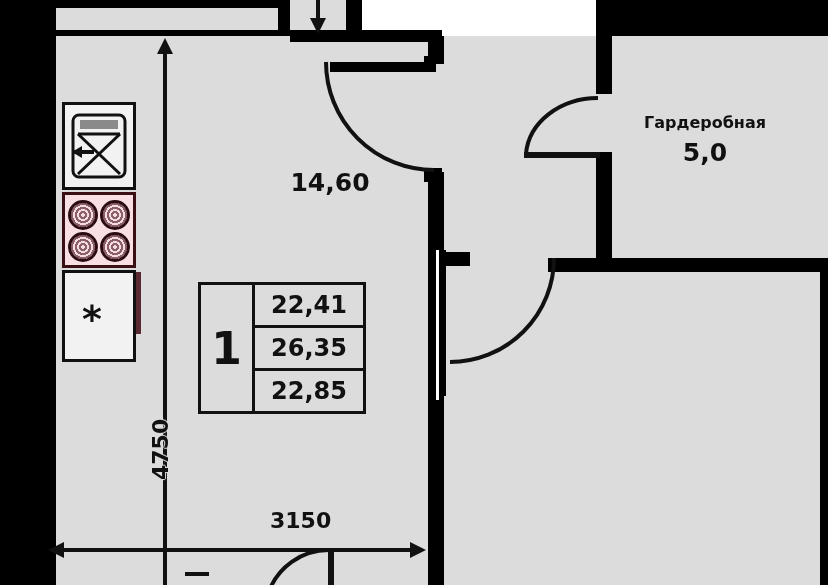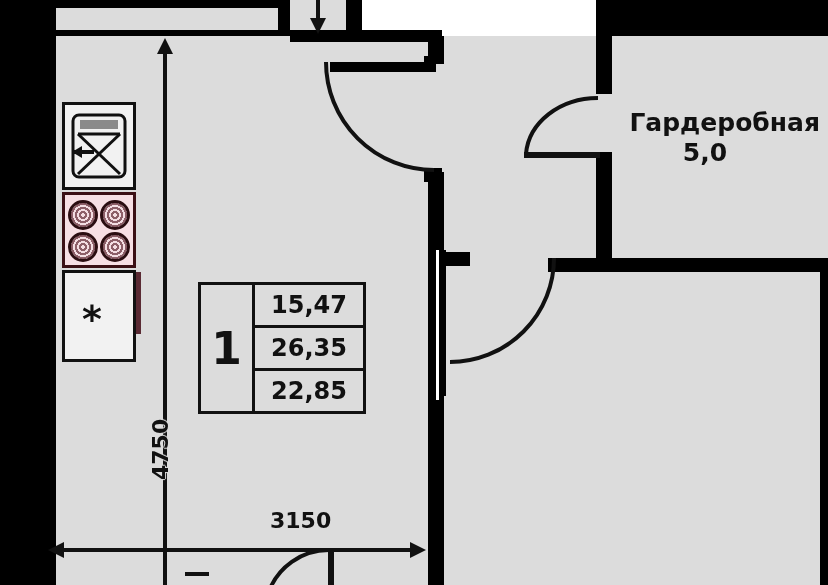--- a/index.html
+++ b/index.html
@@ -41,21 +41,21 @@
     color:#111;
     text-align:center;
     font-family:"DejaVu Sans",sans-serif;
     font-weight:bold;
     white-space:nowrap;
     text-shadow:
       1px 0 1px #dcdcdc,-1px 0 1px #dcdcdc,
       0 1px 1px #dcdcdc,0 -1px 1px #dcdcdc,
       1px 1px 1px #dcdcdc,-1px -1px 1px #dcdcdc;
   }
-  .lbl .name{font-size:25px;line-height:30px;text-align:right;}
+  .lbl .name{font-size:16px;line-height:30px;}
   .lbl .area{font-size:25px;line-height:30px;}
   
   .dimtxt{
     position:absolute;z-index:9;
     font-family:"DejaVu Sans",sans-serif;
     font-weight:bold;font-size:22px;color:#111;
     text-shadow:1px 0 1px #dcdcdc,-1px 0 1px #dcdcdc,0 1px 1px #dcdcdc,0 -1px 1px #dcdcdc;
   }
   .dimtxt.vert{transform:rotate(-90deg);transform-origin:left top;}
   .dimline{position:absolute;background:#111;z-index:8;}
@@ -191,32 +191,33 @@
   <div class="burner" style="left:100px;top:200px;width:30px;height:30px;"></div>
   <div class="burner" style="left:68px;top:232px;width:30px;height:30px;"></div>
   <div class="burner" style="left:100px;top:232px;width:30px;height:30px;"></div>
 
   <div class="unit" style="left:62px;top:270px;width:74px;height:92px;"></div>
   <div class="fridgemark" style="left:82px;top:300px;">*</div>
 
   <div class="wall" style="left:136px;top:272px;width:5px;height:62px;z-index:9;background:#5a2a33;"></div>
 
   <div class="lbl" style="left:230px;top:168px;width:200px;">
+    <div class="area">14,60</div>
   </div>
 
   <div class="lbl" style="left:590px;top:108px;width:230px;">
     <div class="name">Гардеробная</div>
     <div class="area">5,0</div>
   </div>
 
 
   <div id="spec">
     <div class="rooms">1</div>
     <div class="vals">
-      <div class="cell">15,47</div>
+      <div class="cell">22,41</div>
       <div class="cell">26,35</div>
       <div class="cell">22,85</div>
     </div>
   </div>
 
   <div class="dimline" style="left:163px;top:52px;width:4px;height:533px;"></div>
   <div class="arrow up" style="left:157px;top:38px;"></div>
   <div class="dimtxt vert" style="left:148px;top:480px;">4750</div>
 
   <div class="dimline" style="left:62px;top:548px;width:352px;height:4px;"></div>

